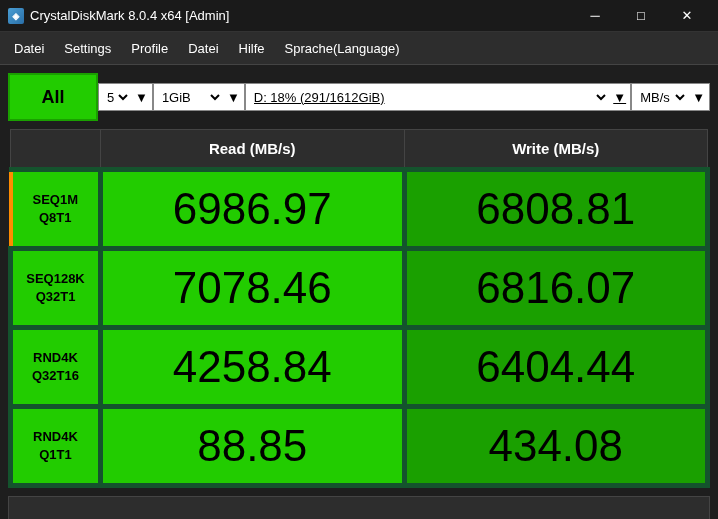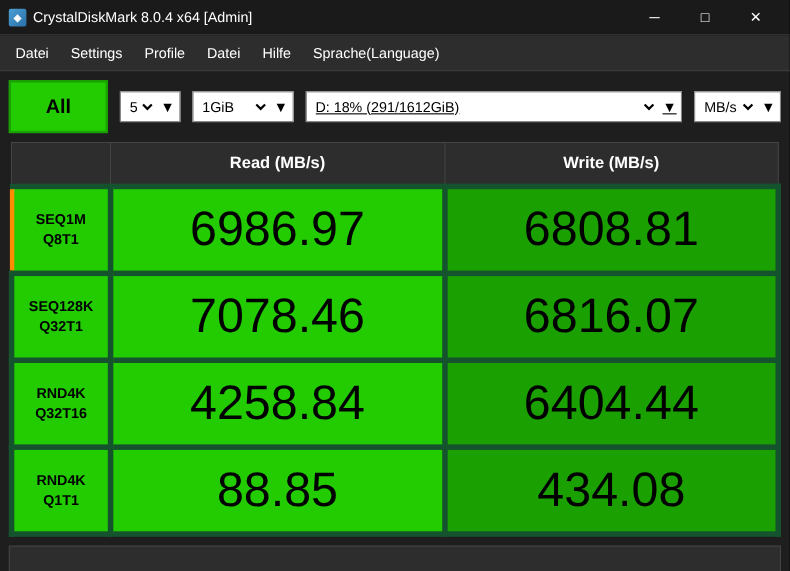--- a/index.html
+++ b/index.html
@@ -75,21 +75,21 @@
     
     .main {
       background: #1e1e1e;
       padding: 8px;
     }
 
     
     .controls-row {
       display: flex;
       align-items: center;
-      gap: 11px;
+      gap: 0;
       margin-bottom: 8px;
     }
     .all-btn {
       background: #22cc00;
       color: #000;
       font-weight: bold;
       font-size: 18px;
       width: 90px;
       height: 48px;
       display: flex;

